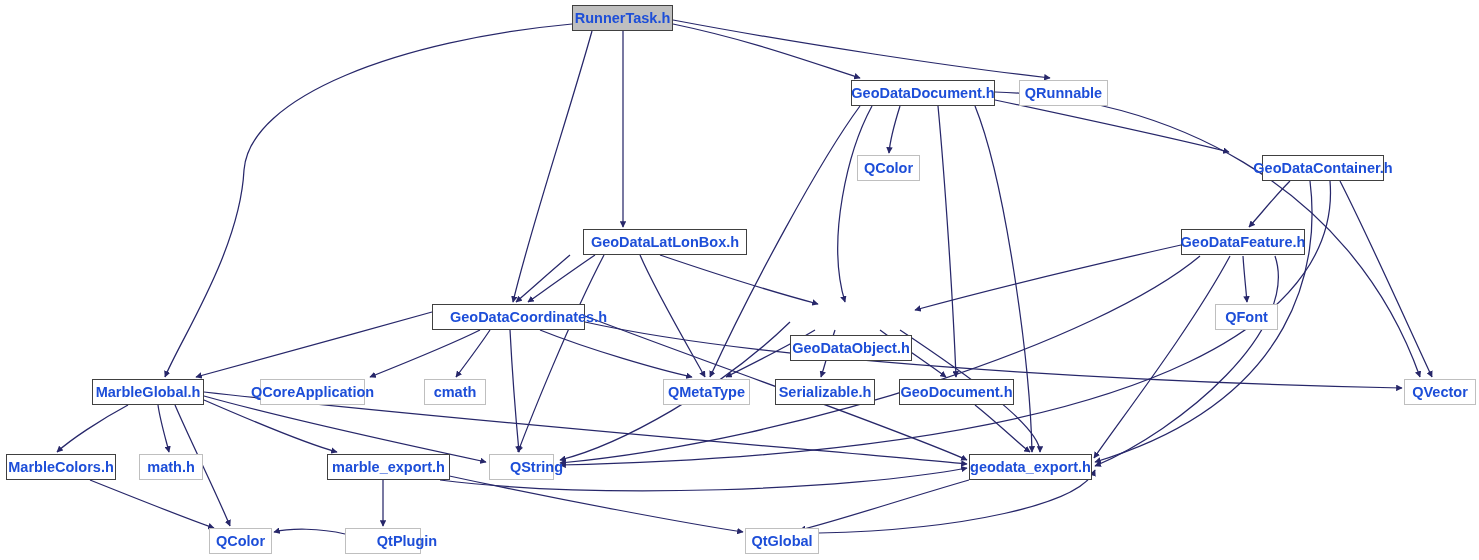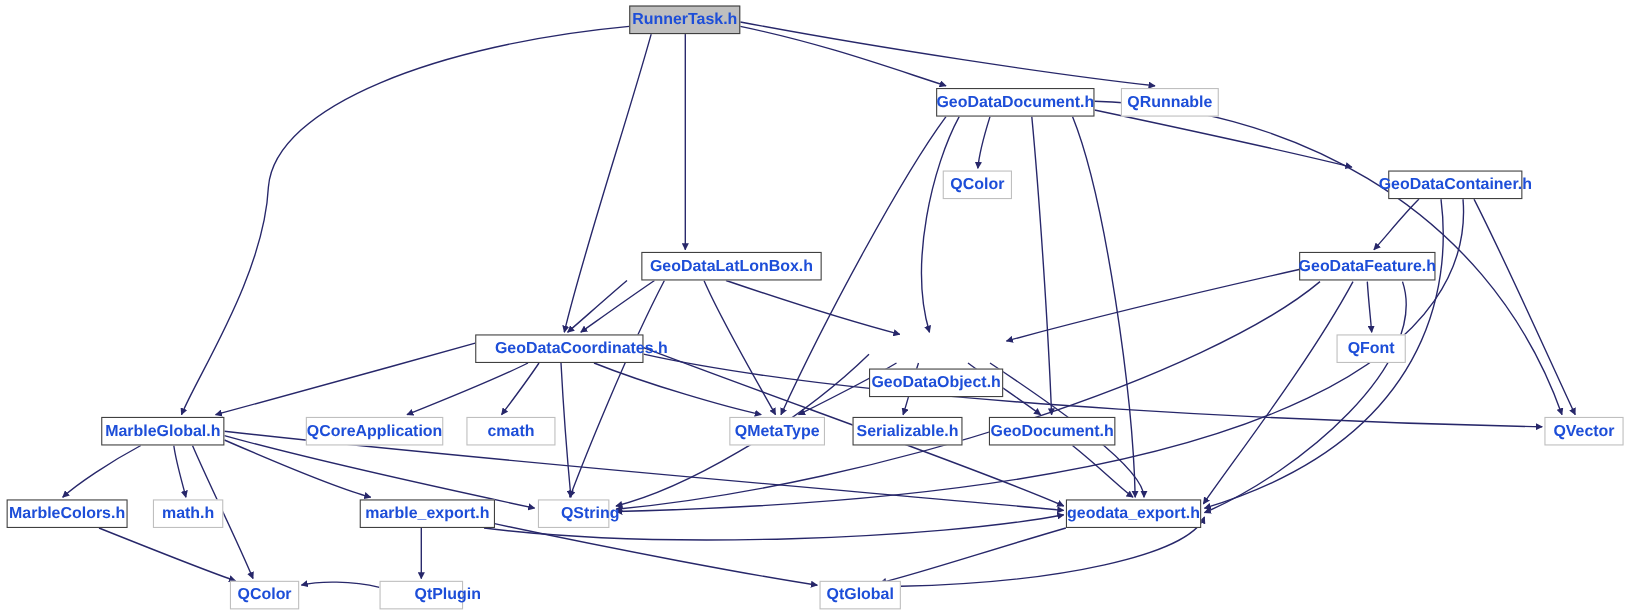--- a/index.html
+++ b/index.html
@@ -145,24 +145,24 @@
       </div>
       <div class="node internal" style="left: 790px; top: 304px; width: 122px; margin-top: 31px;">
         <span>GeoDataObject.h</span>
       </div>
       <div class="node external" style="left: 1215px; top: 304px; width: 63px;">
         <span>QFont</span>
       </div>
       <div class="node internal" style="left: 92px; top: 379px; width: 112px;">
         <span>MarbleGlobal.h</span>
       </div>
-      <div class="node external" style="left: 278px; top: 379px; width: 125px;">
+      <div class="node external" style="left: 260px; top: 379px; width: 105px;">
         <span>QCoreApplication</span>
       </div>
-      <div class="node external" style="left: 424px; top: 379px; width: 81px;">
+      <div class="node external" style="left: 424px; top: 379px; width: 62px;">
         <span>cmath</span>
       </div>
       <div class="node external" style="left: 663px; top: 379px; width: 87px;">
         <span>QMetaType</span>
       </div>
       <div class="node internal" style="left: 775px; top: 379px; width: 100px;">
         <span>Serializable.h</span>
       </div>
       <div class="node internal" style="left: 899px; top: 379px; width: 115px;">
         <span>GeoDocument.h</span>

